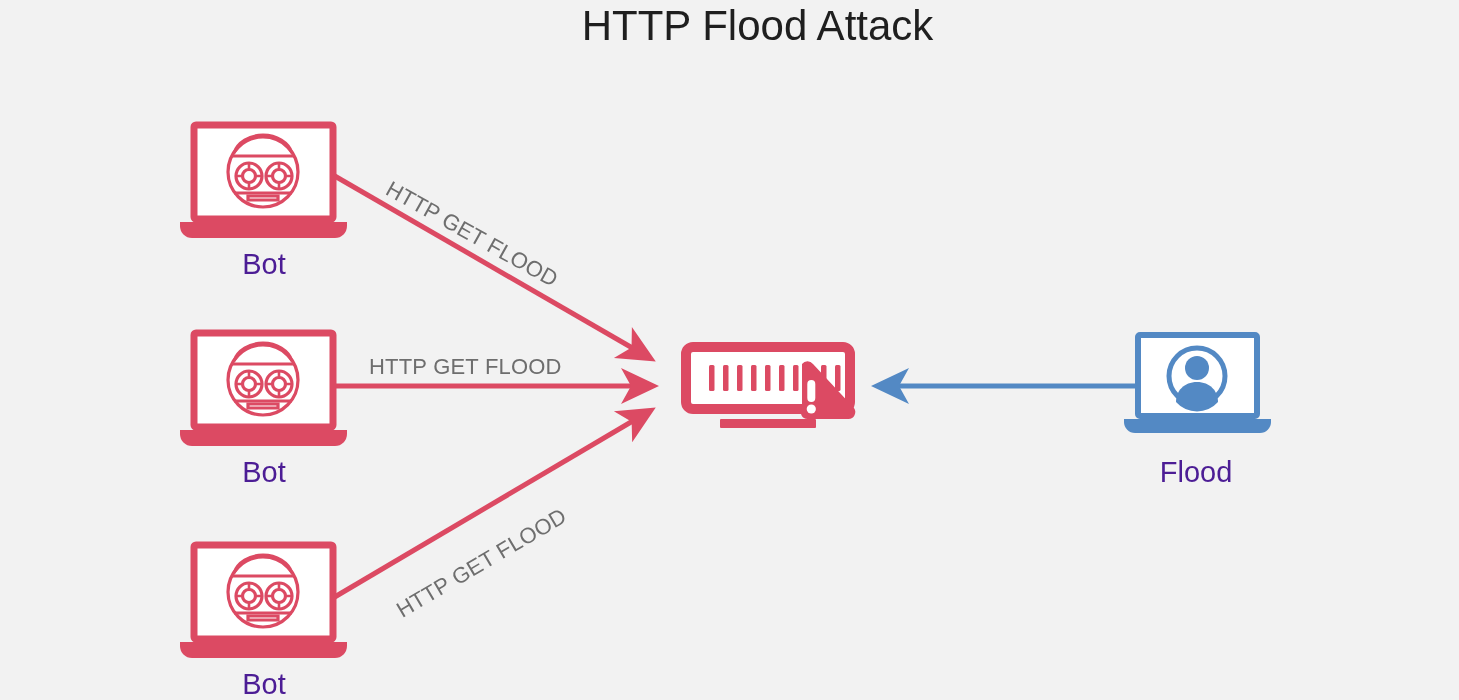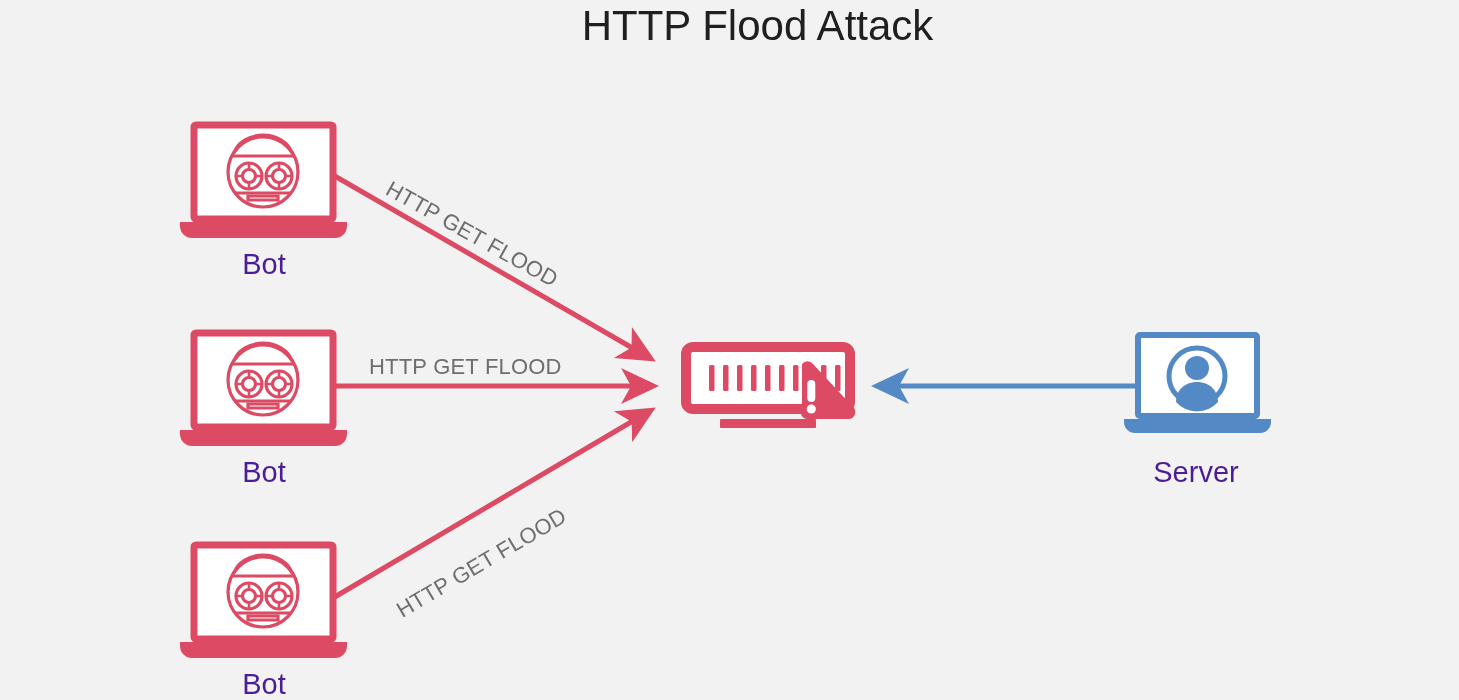--- a/index.html
+++ b/index.html
@@ -181,21 +181,21 @@
     <g transform="translate(1124,335)">
       <rect x="14" y="0" width="119" height="81" rx="2" ry="2" fill="#ffffff" stroke="#5389c4" stroke-width="6"></rect>
       <path d="M0,84 L147,84 L147,87 a11,11 0 0 1 -11,11 L11,98 a11,11 0 0 1 -11,-11 Z" fill="#5389c4"></path>
       <g>
         <circle cx="73" cy="41" r="28" fill="none" stroke="#5389c4" stroke-width="5"></circle>
         <circle cx="73" cy="33" r="12" fill="#5389c4"></circle>
         <path d="M73,47 c-13,0 -21,9 -21,20 a28,28 0 0 0 42,0 c0,-11 -8,-20 -21,-20 Z" fill="#5389c4"></path>
       </g>
     </g>
   </svg>
-  <div class="node-label" style="left:1111px; top:456px; width:170px;">Server</div>
+  <div class="node-label" style="left:1111px; top:456px; width:170px;">Flood</div>
 
   <div class="edge-label" style="left:394px; top:176px; transform: rotate(29.2deg); transform-origin: left top;">HTTP GET FLOOD</div>
 
   <div class="edge-label" style="left:369px; top:354px;">HTTP GET FLOOD</div>
 
   <div class="edge-label" style="left:392px; top:601px; transform: rotate(-30.5deg); transform-origin: left top;">HTTP GET FLOOD</div>
 
 </div>
 
 </body></html>

